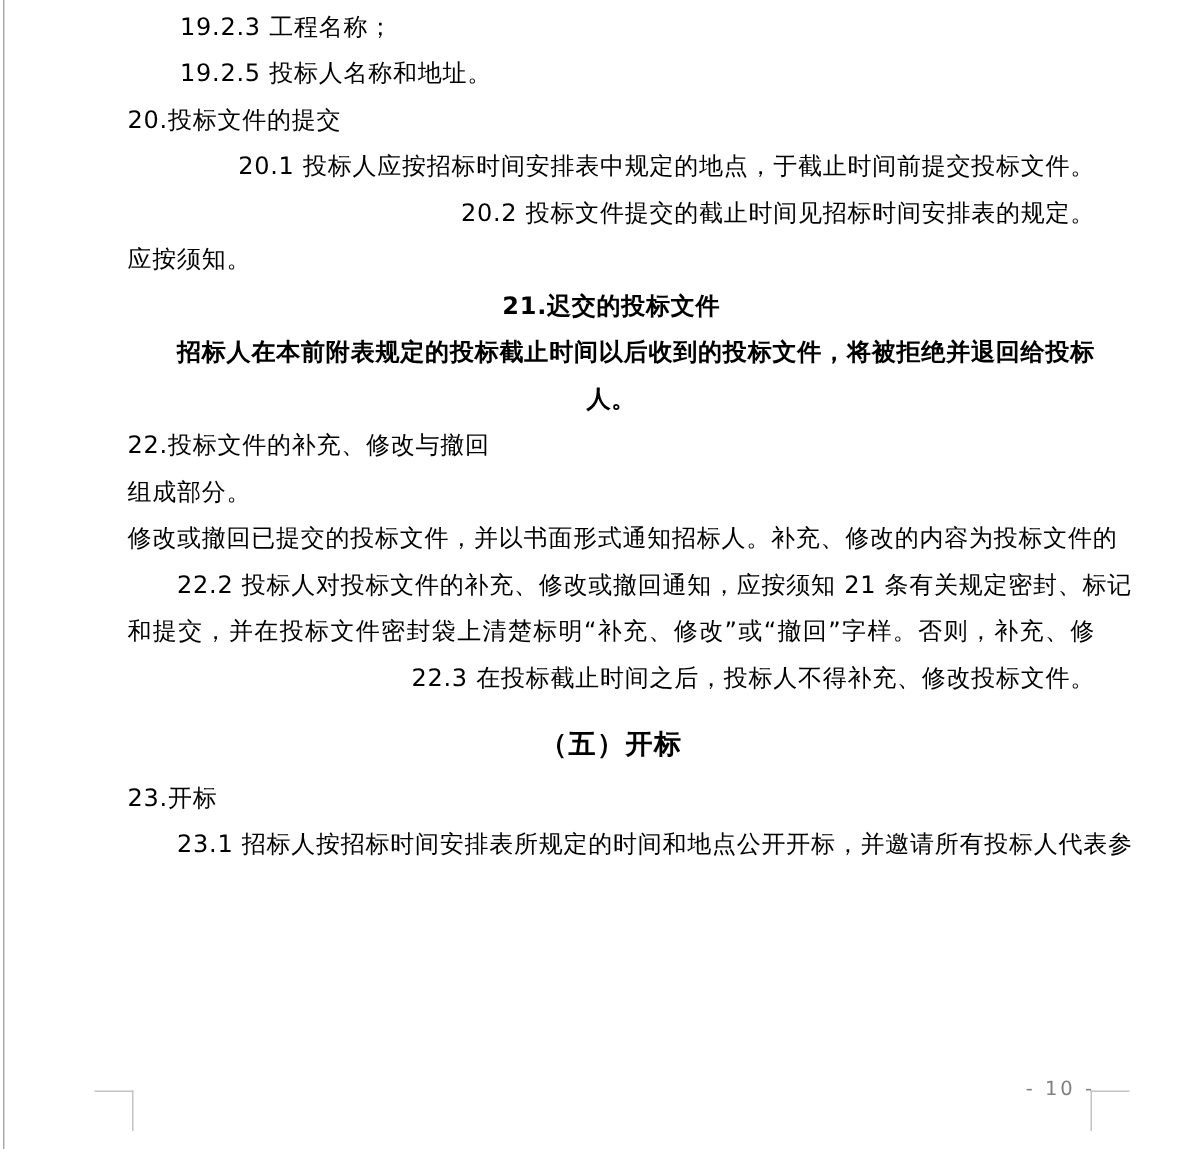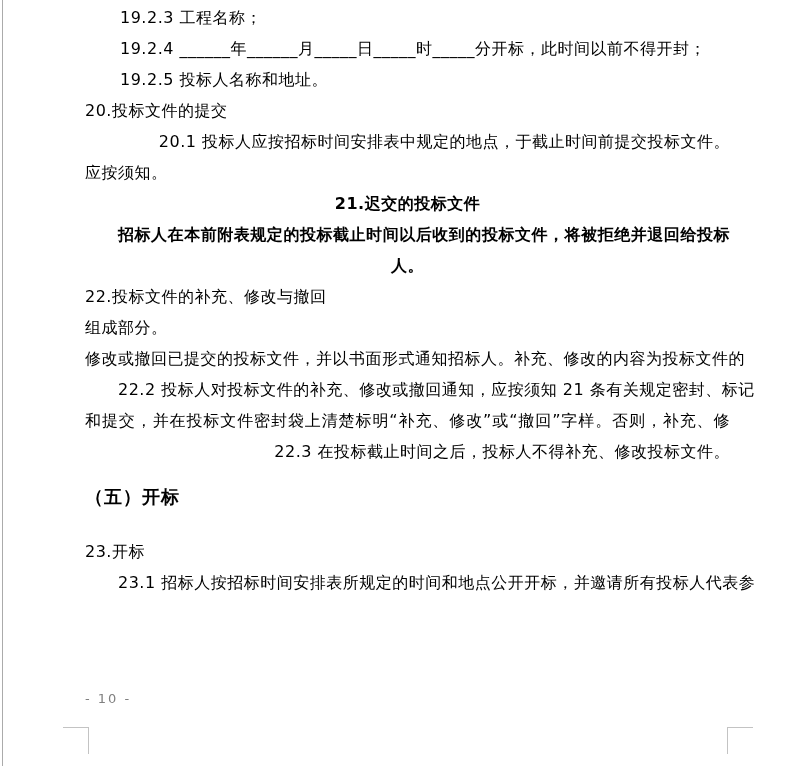--- a/index.html
+++ b/index.html
@@ -42,33 +42,33 @@
   }
   .sec  { padding-left: 0; }          
   .ind  { padding-left: 33px; text-align: right; }       
   .sub  { padding-left: 35px; }       
   .cont { padding-left: 0; }          
   .just { text-align: justify; text-align-last: justify; }
   .bold { font-weight: 700; text-align: center; }
   .heading {
     margin-top: 14px;
     line-height: 31px;
-    text-align: left;
+    text-align: center;
     font-weight: 700;
     font-size: 18px;
     letter-spacing: 1px;
   }
-  .sec-after-heading { margin-top: 24px; }
+  .sec-after-heading { margin-top: 4px; }
   
   .page-number {
     position: absolute;
     left: 85px;
-    top: 691px;
+    top: 719px;
     width: 645px;
-    text-align: left;
+    text-align: right;
     font-size: 13px;
     line-height: 16px;
     color: #808080;
     letter-spacing: 2px;
   }
   
   .mark {
     position: absolute;
     width: 25px;
     height: 26px;
@@ -86,24 +86,24 @@
   }
 </style>
 </head>
 <body>
 
 <div class="viewport">
   <div class="page-edge-left"></div>
 
   <div class="content">
     <div class="ln sub">19.2.3 工程名称；</div>
-    <div class="ln sub">19.2.4 ______年______月_____日_____时_____分开标，此时间以前不得开封；</div>
     <div class="ln sub">19.2.5 投标人名称和地址。</div>
     <div class="ln sec">20.投标文件的提交</div>
     <div class="ln ind">20.1 投标人应按招标时间安排表中规定的地点，于截止时间前提交投标文件。</div>
+    <div class="ln ind">20.2 投标文件提交的截止时间见招标时间安排表的规定。</div>
     <div class="ln cont">应按须知。</div>
     <div class="ln sec bold">21.迟交的投标文件</div>
     <div class="ln ind just bold">招标人在本前附表规定的投标截止时间以后收到的投标文件，将被拒绝并退回给投标</div>
     <div class="ln cont bold">人。</div>
     <div class="ln sec">22.投标文件的补充、修改与撤回</div>
     <div class="ln cont">组成部分。</div>
     <div class="ln cont just">修改或撤回已提交的投标文件，并以书面形式通知招标人。补充、修改的内容为投标文件的</div>
     <div class="ln ind just">22.2 投标人对投标文件的补充、修改或撤回通知，应按须知 21 条有关规定密封、标记</div>
     <div class="ln cont just">和提交，并在投标文件密封袋上清楚标明“补充、修改”或“撤回”字样。否则，补充、修</div>
     <div class="ln ind">22.3 在投标截止时间之后，投标人不得补充、修改投标文件。</div>

